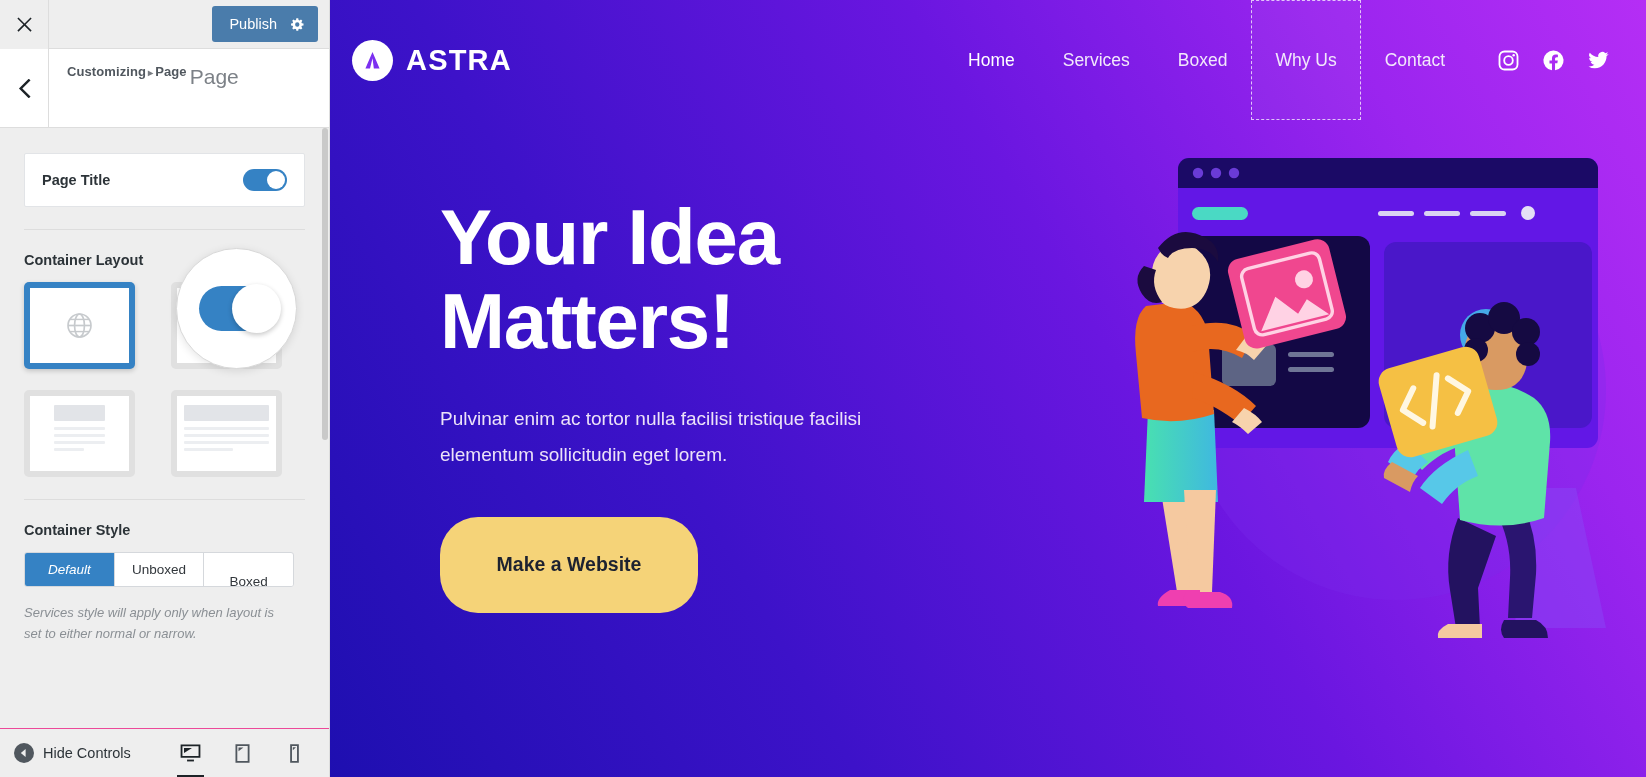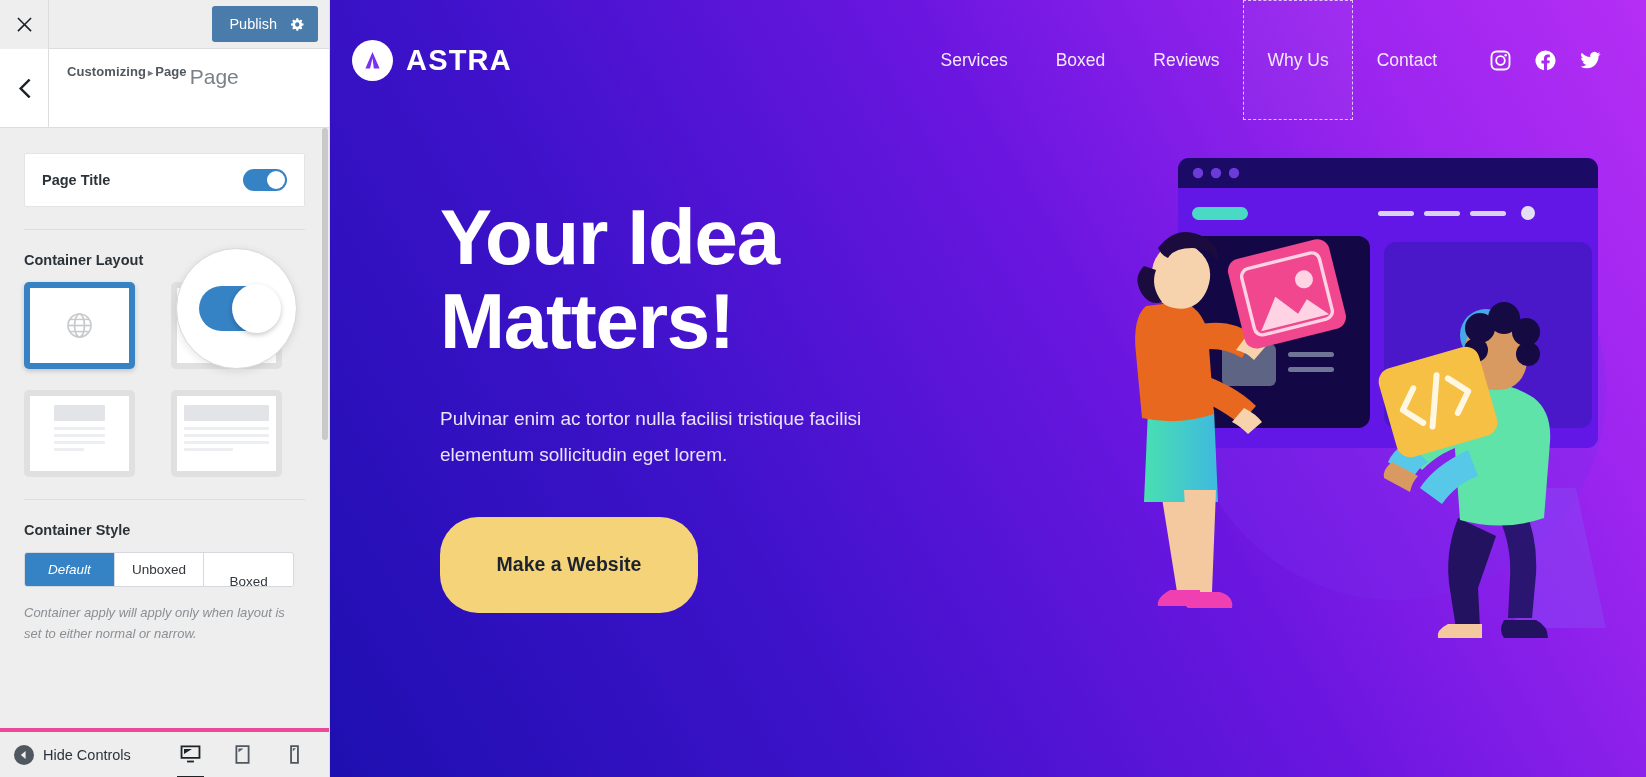--- a/index.html
+++ b/index.html
@@ -161,21 +161,21 @@
   .seg:last-child { border-right:none;margin-top:24px; }
   .seg.active { background:#3582c4; color:#fff; font-weight:400;font-style:italic; }
 
   .helper {
     font-size:13px; color:#8a8f94; font-style:italic;
     line-height:1.65; margin-top:15px; max-width:262px;
   }
 
   .cz-footer {
     height:49px; flex:0 0 49px;
-    background:#eeeeee; border-top:4px solid #ec4899;
+    background:#eeeeee; border-top:1px solid #ec4899;
     display:flex; align-items:center;
     padding-left:14px;
   }
   .hide-ctrl {
     display:flex; align-items:center; gap:9px;
     cursor:pointer;
   }
   .hide-circle {
     width:20px; height:20px; border-radius:50%;
     background:#50575e;
@@ -226,21 +226,21 @@
   }
 
   
   .preview {
     flex:1; height:777px; position:relative; overflow:hidden;
     background:linear-gradient(60deg,#1e0fb0 0%,#3d12c9 30%,#6a16e0 58%,#9b25ef 82%,#b52ef5 100%);
   }
   .site-nav {
     height:120px;
     display:flex; align-items:center;
-    padding:0 16px 0 22px;
+    padding:0 8px 0 22px;
     position:relative; z-index:5;
   }
   .logo { display:flex; align-items:center; gap:13px; }
   .logo-mark {
     width:41px; height:41px; border-radius:50%;
     background:#fff;
     display:flex; align-items:center; justify-content:center;
   }
   .logo-mark svg { width:23px; height:23px; }
   .logo-text {
@@ -403,21 +403,21 @@
 
     <div class="divider"></div>
 
     <div class="section">
       <div class="sec-title">Container Style</div>
       <div class="seg-group">
         <div class="seg active">Default</div>
         <div class="seg">Unboxed</div>
         <div class="seg">Boxed</div>
       </div>
-      <div class="helper">Container apply will apply only when layout is set to either normal or narrow.</div>
+      <div class="helper">Services style will apply only when layout is set to either normal or narrow.</div>
     </div>
 
     <div class="lens">
       <div class="lens-toggle">
         <span class="lens-knob"></span>
       </div>
     </div>
   </div>
 
   <div class="cz-footer">
@@ -459,23 +459,23 @@
     <div class="logo">
       <span class="logo-mark">
         <svg viewBox="0 0 24 24">
           <path d="M12 3.2 L19.4 20.4 L13.4 20.4 L12 9.6 L9.4 20.4 L4.6 20.4 Z" fill="#7b2ff0"></path>
         </svg>
       </span>
       <span class="logo-text">ASTRA</span>
     </div>
 
     <div class="nav-menu">
+      <div class="nav-item active">Home</div>
       <div class="nav-item">Services</div>
       <div class="nav-item">Boxed</div>
-      <div class="nav-item">Reviews</div>
       <div class="nav-item outlined">Why Us</div>
       <div class="nav-item">Contact</div>
 
       <div class="socials">
         <span class="soc">
           <svg viewBox="0 0 24 24">
             <rect x="2.6" y="2.6" width="18.8" height="18.8" rx="5.2" fill="none" stroke="#fff" stroke-width="1.9"></rect>
             <circle cx="12" cy="12" r="4.5" fill="none" stroke="#fff" stroke-width="1.9"></circle>
             <circle cx="17.4" cy="6.6" r="1.3" fill="#fff"></circle>
           </svg>

